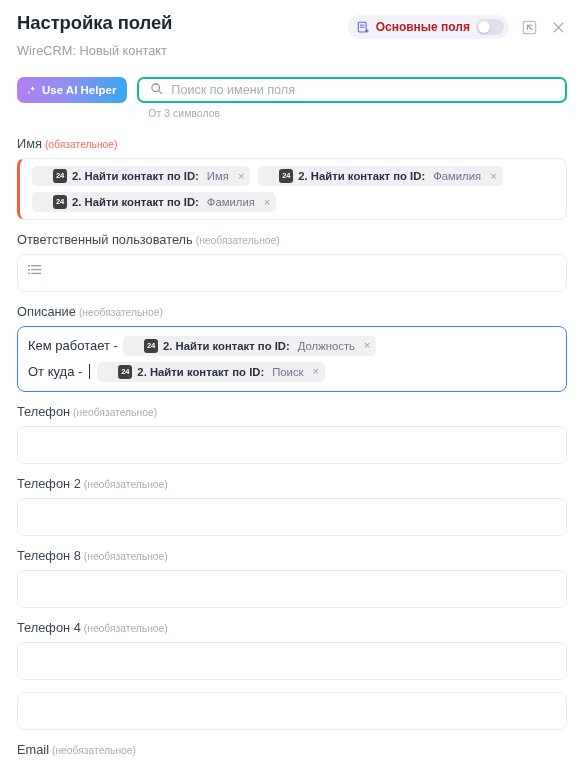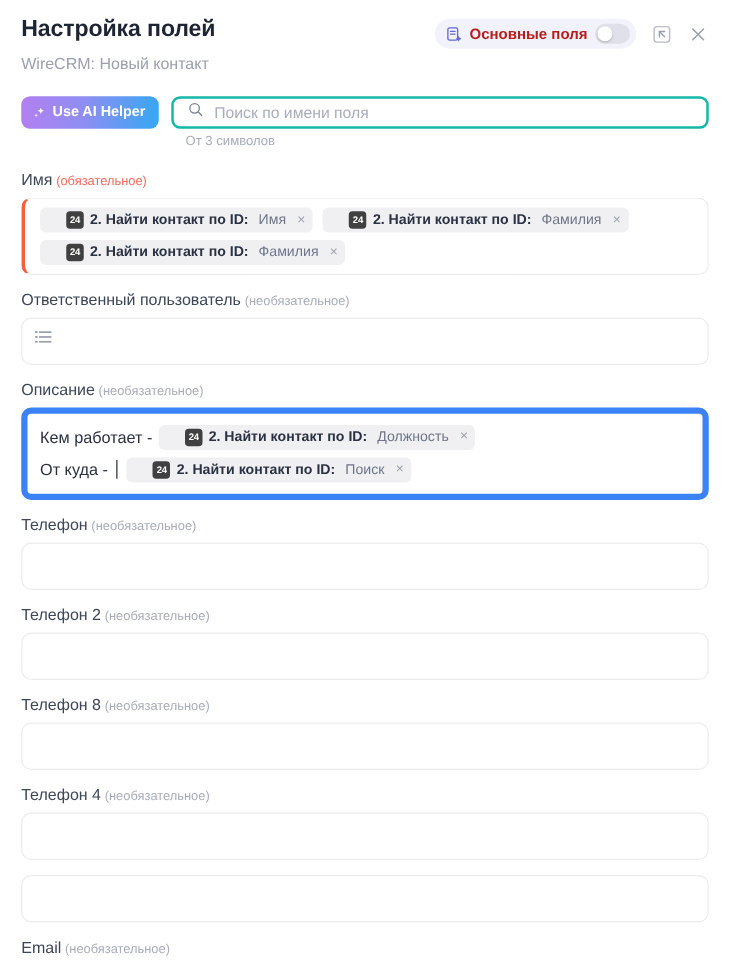--- a/index.html
+++ b/index.html
@@ -211,21 +211,21 @@
     margin-left: 4px;
     line-height: 1;
     cursor: pointer;
   }
 
   
   .list-icon { width: 14px; height: 12px; display: block; margin: 2px 0 0 1px; }
 
   
   .desc-box {
-    border: 5px solid #3b82f6;
+    border: 1px solid #3b82f6;
     border-radius: 8px;
     background: #fff;
     padding: 8px 10px 9px 10px;
     display: flex;
     flex-direction: column;
     gap: 5px;
     cursor: text;
   }
   .desc-line {
     display: flex;

